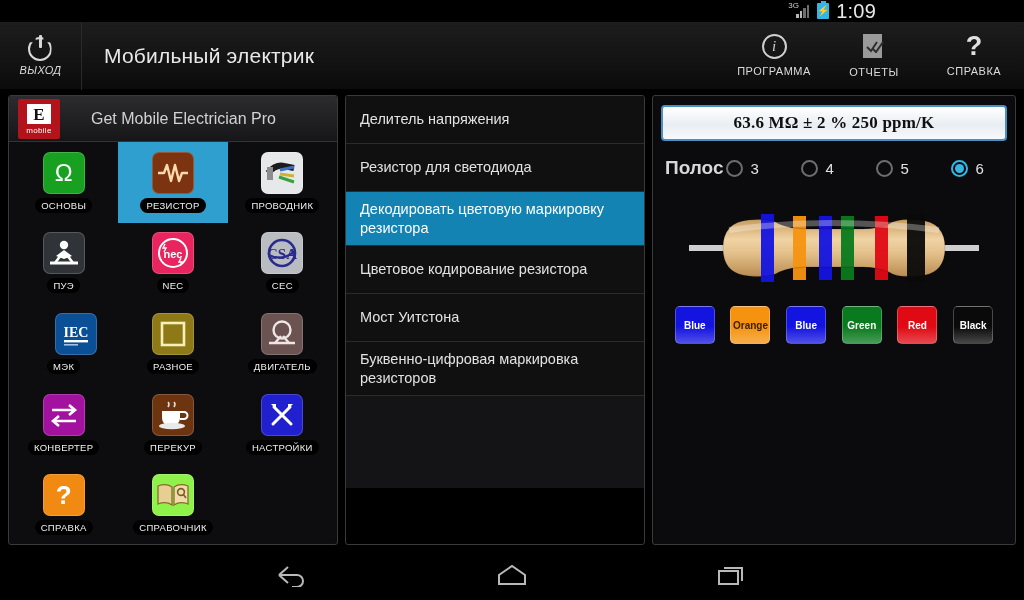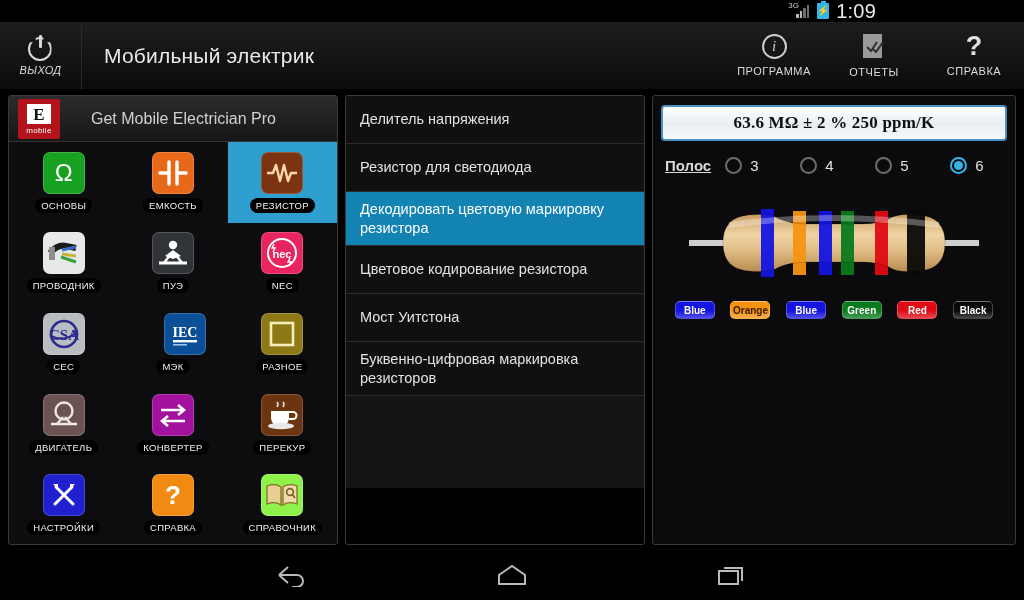--- a/index.html
+++ b/index.html
@@ -151,21 +151,21 @@
     margin: 9px 8px 0 8px; height: 36px; border-radius: 4px;
     background: linear-gradient(#ffffff, #e9eef3 55%, #f7f9fb);
     border: 2px solid #4a90c2;
     display: flex; align-items: center; justify-content: center;
     font-family: "Liberation Serif", serif; font-size: 17px;
     color: #101010; font-weight: bold; letter-spacing: .2px;
   }
   .bands-row {
     display: flex; align-items: center; margin: 16px 0 0 12px; gap: 0;
   }
-  .bands-label { font-size: 15px; color: #d8d8d8; font-weight: bold; margin-right: 14px; text-decoration: underline; }
+  .bands-label { font-size: 19px; color: #d8d8d8; font-weight: bold; margin-right: 2px; }
   .radio-opt { display: flex; align-items: center; gap: 8px; width: 75px; }
   .radio {
     width: 17px; height: 17px; border-radius: 50%;
     border: 2px solid #6d6d6d; background: transparent;
     display: flex; align-items: center; justify-content: center;
   }
   .radio.on { border-color: #33b5e5; }
   .radio.on::after {
     content: ""; width: 9px; height: 9px; border-radius: 50%; background: #33b5e5;
   }
@@ -173,21 +173,21 @@
 
   .resistor-wrap {
     margin-top: 16px; display: flex; align-items: center; justify-content: center;
     height: 105px;
   }
   .swatch-row {
     display: flex; justify-content: space-around; align-items: center;
     padding: 6px 14px 0 14px;
   }
   .swatch {
-    width: 40px; height: 18px; border-radius: 5px;
+    width: 40px; height: 38px; border-radius: 5px;
     display: flex; align-items: center; justify-content: center;
     font-size: 10px; font-weight: bold; position: relative;
     border: 1px solid rgba(255,255,255,.25);
   }
   .swatch::after {
     content:""; position:absolute; left:3px; right:3px; bottom:-4px; height:3px;
     border-radius: 2px; opacity:.85;
   }
 
   
@@ -257,33 +257,20 @@
         <div class="logo-e">
           <div class="box">E</div>
           <div class="sub">mobile</div>
         </div>
         <div class="pl-title">Get Mobile Electrician Pro</div>
       </div>
       <div class="grid" id="tile-grid">
           <div class="cell">
             <div class="tile" style="background: rgb(24, 160, 33); font-size: 24px;">Ω</div>
             <div class="cell-label">ОСНОВЫ</div>
-          </div>
-          <div class="cell">
-            <div class="tile" style="background: rgb(232, 104, 26);">
-              <svg xmlns="http://www.w3.org/2000/svg" viewBox="0 0 40 40" width="40" height="40">
-                <g stroke="#fff" stroke-width="3.4" stroke-linecap="round">
-        <line x1="7" y1="20" x2="16" y2="20"></line>
-                  <line x1="16" y1="9" x2="16" y2="31"></line>
-        <line x1="24" y1="9" x2="24" y2="31"></line>
-                  <line x1="24" y1="20" x2="33" y2="20"></line>
-                </g>
-              </svg>
-            </div>
-            <div class="cell-label">ЕМКОСТЬ</div>
           </div>
           <div class="cell sel">
             <div class="tile" style="background: rgb(124, 51, 16);">
               <svg xmlns="http://www.w3.org/2000/svg" viewBox="0 0 40 40" width="40" height="40">
                 <polyline points="5,20 11,20 14,12 18,28 22,12 26,28 29,20 35,20" fill="none" stroke="#ffd9b0" stroke-width="2.4" stroke-linejoin="round"></polyline>
               </svg>
             </div>
             <div class="cell-label">РЕЗИСТОР</div>
           </div>
           <div class="cell">

